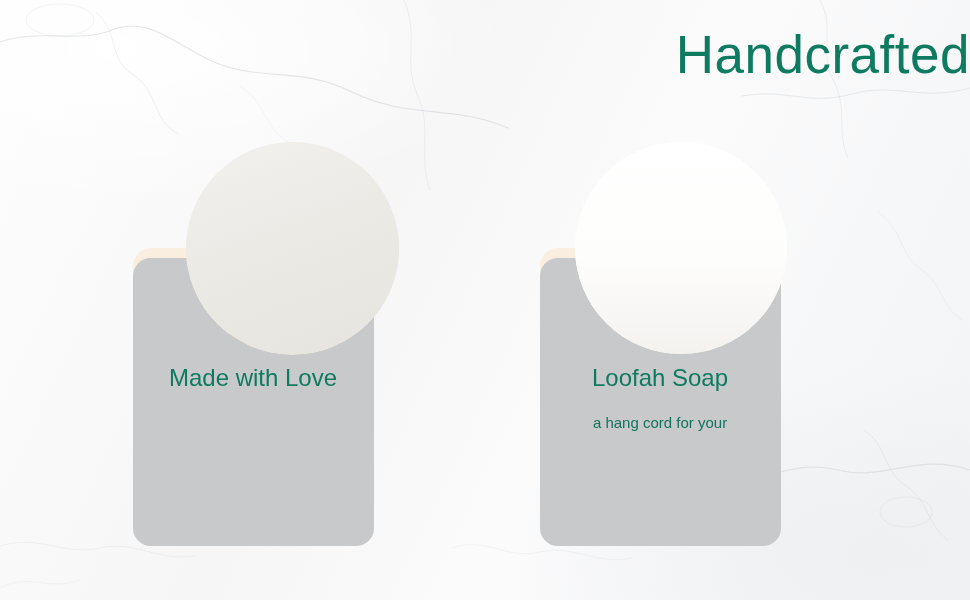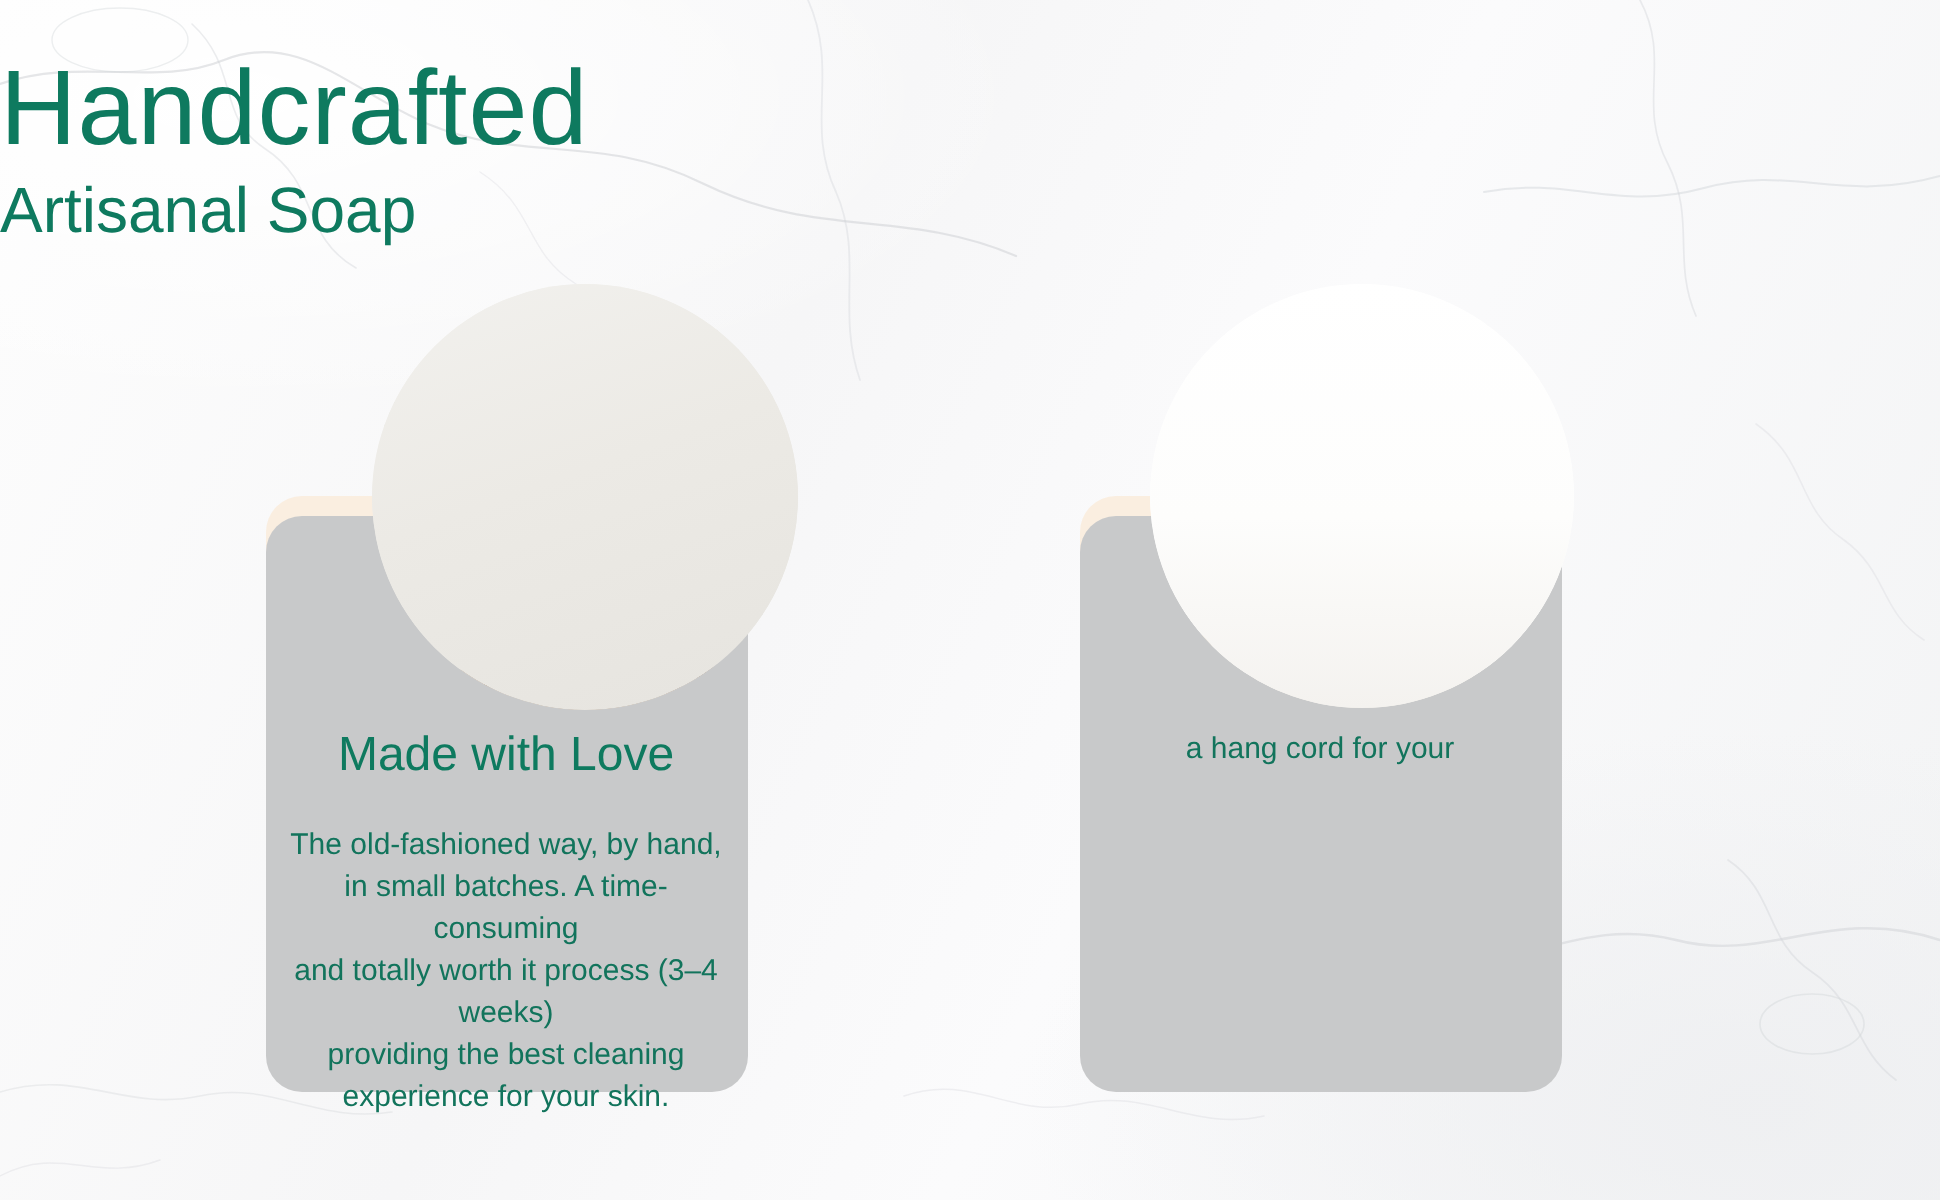--- a/index.html
+++ b/index.html
@@ -19,21 +19,21 @@
       radial-gradient(ellipse 70% 45% at 12% 8%, rgba(255,255,255,.95) 0%, rgba(255,255,255,0) 60%),
       radial-gradient(ellipse 60% 50% at 90% 92%, rgba(238,239,241,.9) 0%, rgba(255,255,255,0) 62%),
       linear-gradient(115deg, #fdfdfd 0%, #f6f6f7 38%, #fbfbfc 60%, #f2f3f4 100%);
   }
   .marble svg { position:absolute; inset:0; width:100%; height:100%; }
   .vein { fill:none; stroke:#cfd2d6; stroke-linecap:round; }
 
   
   .title-wrap {
     position:absolute; left:0; right:0; top:26px;
-    text-align:left; z-index:6;
+    text-align:right; z-index:6;
   }
   .title-main {
     font-size:53px; line-height:58px;
     letter-spacing:.5px;
     font-weight:400;
     color:#0e7a5f;
   }
   .title-sub {
     font-size:32px; line-height:38px;
     font-weight:400;
@@ -120,33 +120,25 @@
     <path class="vein" stroke-width=".75" opacity=".3" d="M 452,548 C 486,536 506,560 540,552 C 574,544 596,566 632,558"></path>
     <path class="vein" stroke-width=".7" opacity=".28" d="M 240,86 C 268,104 262,126 288,142"></path>
     <path class="vein" stroke-width=".8" opacity=".3" d="M 878,212 C 904,230 898,254 922,270 C 944,286 940,306 962,320"></path>
     <ellipse cx="906" cy="512" rx="26" ry="15" fill="none" stroke="#d3d6da" stroke-width=".8" opacity=".45"></ellipse>
     <ellipse cx="60" cy="20" rx="34" ry="16" fill="none" stroke="#d3d6da" stroke-width=".7" opacity=".4"></ellipse>
   </svg>
 </div>
 
 <div class="title-wrap">
   <div class="title-main">Handcrafted</div>
-  <div class="title-sub">Artisanal Soap</div>
 </div>
 
 <div class="card card-left">
   <div class="card-body">
     <div class="card-heading">Made with Love</div>
-    <div class="card-text">
-      <div>The old-fashioned way, by hand,</div>
-      <div>in small batches. A time-consuming</div>
-      <div>and totally worth it process (3–4 weeks)</div>
-      <div>providing the best cleaning</div>
-      <div>experience for your skin.</div>
-    </div>
   </div>
 </div>
 
 <div class="photo photo-left">
   <div class="scene-left-bg"></div>
   <svg viewBox="0 0 213 213">
     <defs>
       <linearGradient id="wallG" x1="0" y1="0" x2="1" y2="1">
         <stop offset="0%" stop-color="#f4f3f0"></stop>
         <stop offset="55%" stop-color="#eceae5"></stop>
@@ -287,20 +279,21 @@
           <path d="M 147,178 C 157,175 170,177 180,182"></path>
           <path d="M 146,188 C 156,186 168,188 176,192"></path>
         </g>
       </g>
     </g>
   </svg>
 </div>
 
 <div class="card card-right">
   <div class="card-body">
+    <div class="card-heading">Loofah Soap</div>
     <div class="card-text">
       <div>a hang cord for your</div>
     </div>
   </div>
 </div>
 
 <div class="photo photo-right">
   <div class="scene-right-bg"></div>
   <svg viewBox="0 0 212 212">
     <defs>

